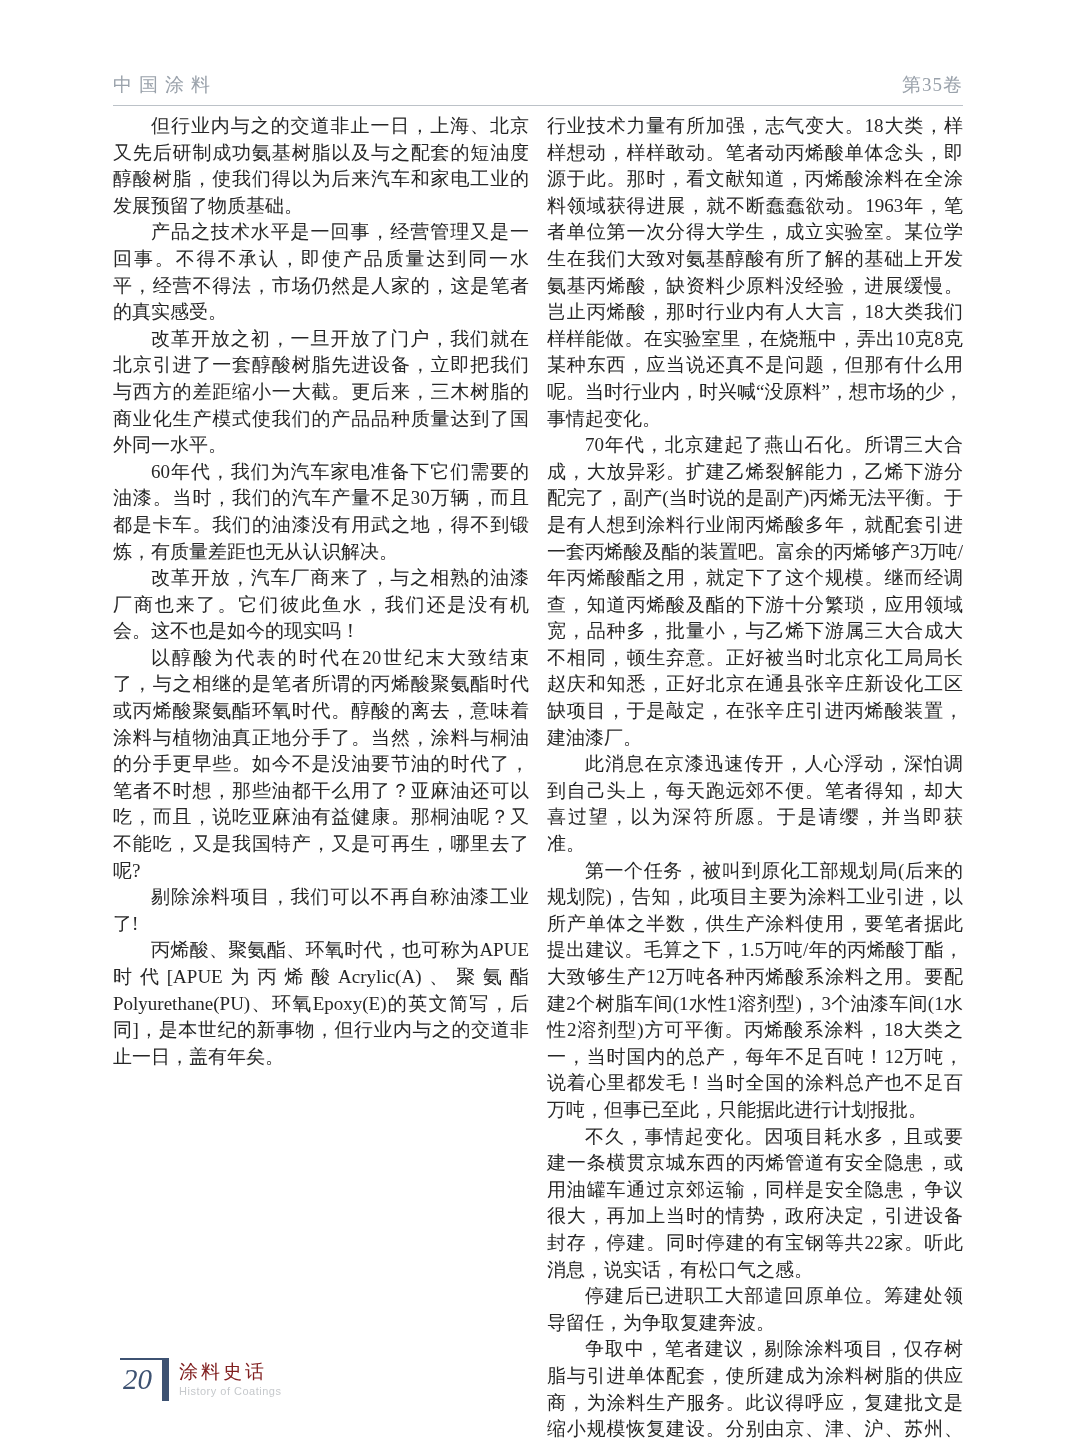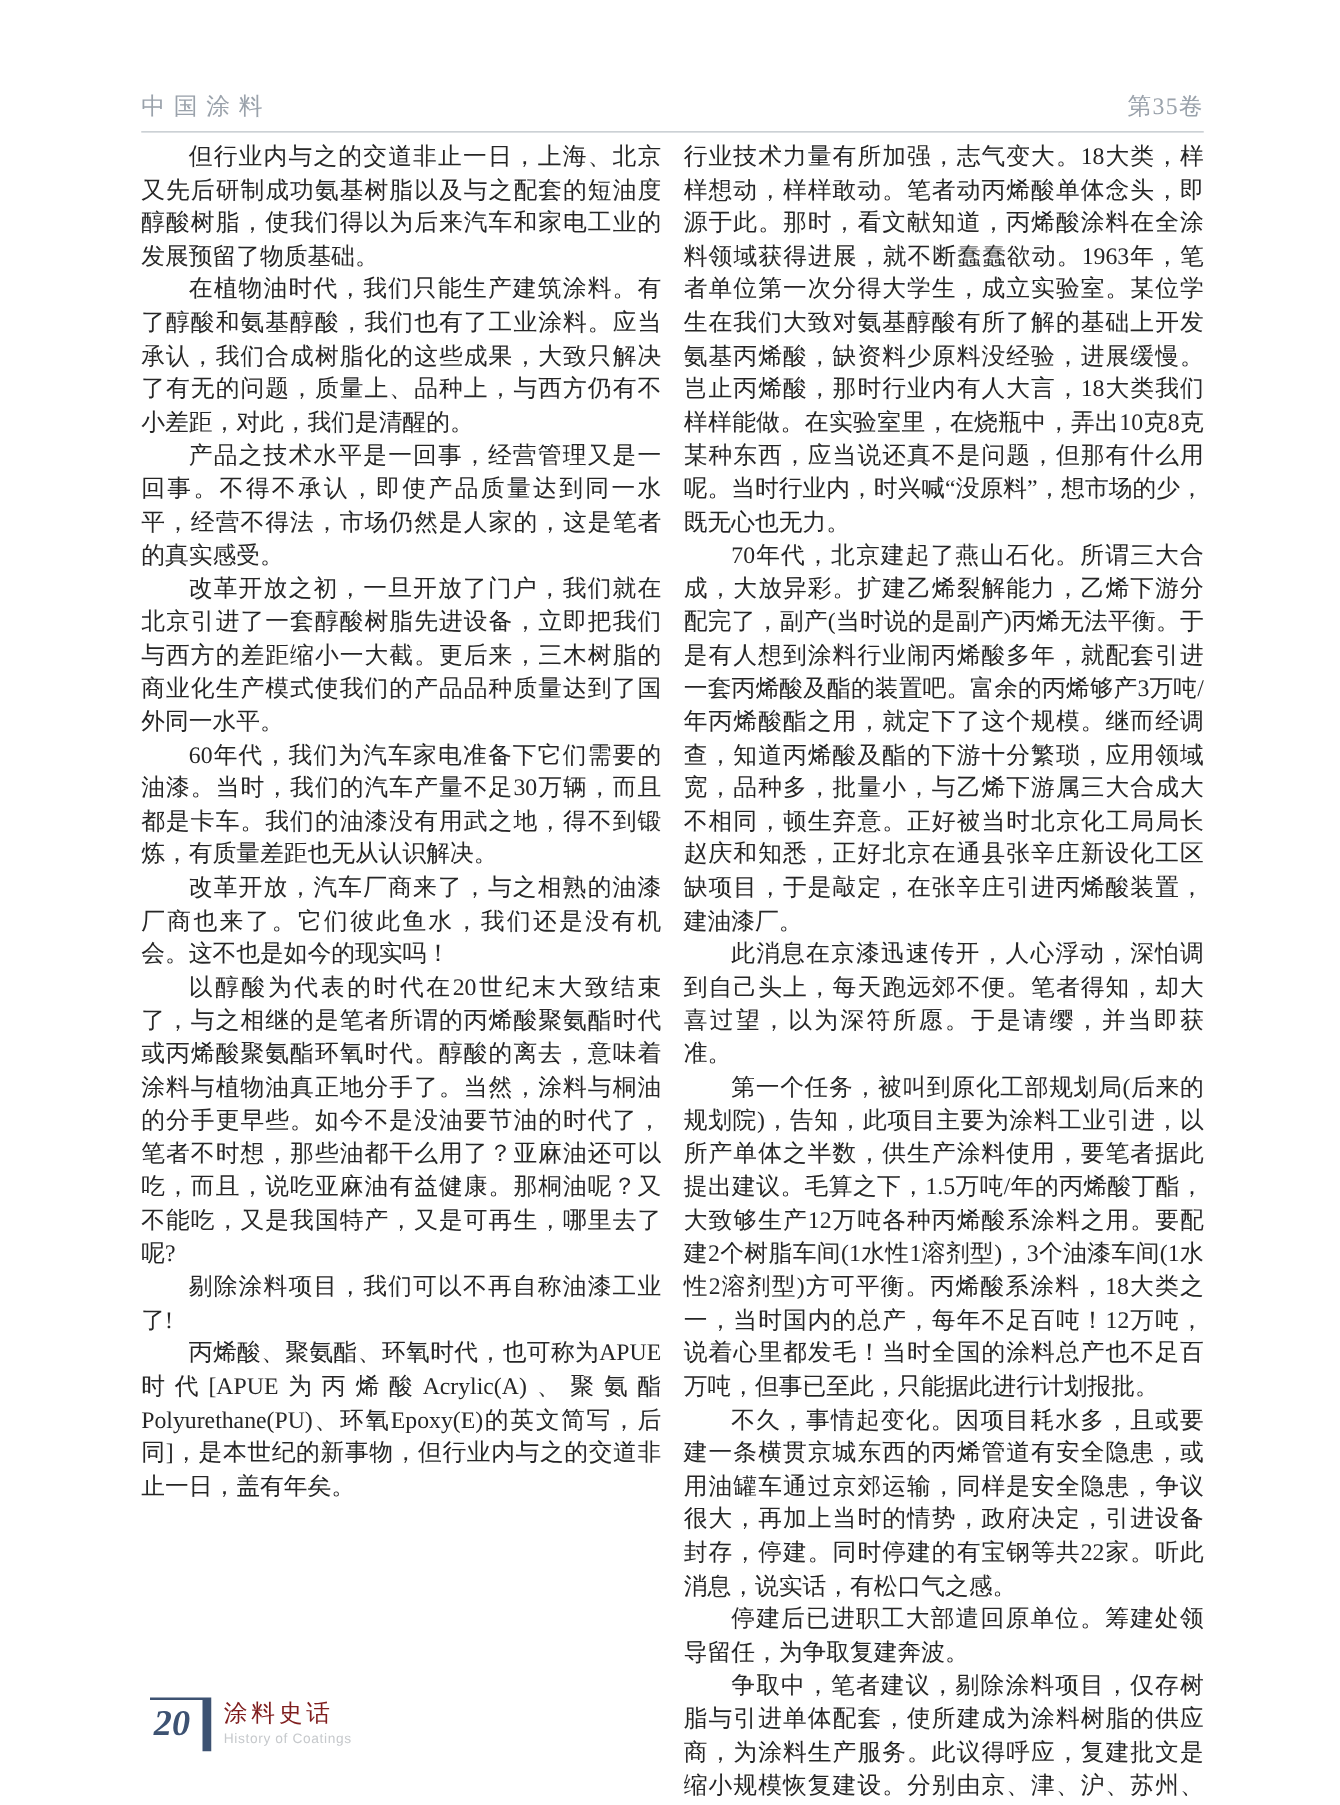--- a/index.html
+++ b/index.html
@@ -64,21 +64,21 @@
     display: flex;
     align-items: flex-start;
   }
   .pagenum-box {
     display: flex;
     align-items: stretch;
     border-top: 2px solid #3d5272;
   }
   .page-number {
     font-style: italic;
-    font-weight: bold;
+    font-weight: normal;
     font-size: 29px;
     color: #3d5272;
     padding: 1px 10px 4px 3px;
     line-height: 36px;
   }
   .footer-divider-bar {
     width: 7px;
     background: #3d5272;
   }
   .section-titles {
@@ -106,33 +106,32 @@
 
   <div class="page-header">
     <span class="journal-name">中国涂料</span>
     <span class="volume-label">第35卷</span>
   </div>
 
   <div class="article-body">
 
     <div class="col">
       <p>但行业内与之的交道非止一日，上海、北京又先后研制成功氨基树脂以及与之配套的短油度醇酸树脂，使我们得以为后来汽车和家电工业的发展预留了物质基础。</p>
-      <p>在植物油时代，我们只能生产建筑涂料。有了醇酸和氨基醇酸，我们也有了工业涂料。应当承认，我们合成树脂化的这些成果，大致只解决了有无的问题，质量上、品种上，与西方仍有不小差距，对此，我们是清醒的。</p>
       <p>产品之技术水平是一回事，经营管理又是一回事。不得不承认，即使产品质量达到同一水平，经营不得法，市场仍然是人家的，这是笔者的真实感受。</p>
       <p>改革开放之初，一旦开放了门户，我们就在北京引进了一套醇酸树脂先进设备，立即把我们与西方的差距缩小一大截。更后来，三木树脂的商业化生产模式使我们的产品品种质量达到了国外同一水平。</p>
       <p>60年代，我们为汽车家电准备下它们需要的油漆。当时，我们的汽车产量不足30万辆，而且都是卡车。我们的油漆没有用武之地，得不到锻炼，有质量差距也无从认识解决。</p>
       <p>改革开放，汽车厂商来了，与之相熟的油漆厂商也来了。它们彼此鱼水，我们还是没有机会。这不也是如今的现实吗！</p>
       <p>以醇酸为代表的时代在20世纪末大致结束了，与之相继的是笔者所谓的丙烯酸聚氨酯时代或丙烯酸聚氨酯环氧时代。醇酸的离去，意味着涂料与植物油真正地分手了。当然，涂料与桐油的分手更早些。如今不是没油要节油的时代了，笔者不时想，那些油都干么用了？亚麻油还可以吃，而且，说吃亚麻油有益健康。那桐油呢？又不能吃，又是我国特产，又是可再生，哪里去了呢?</p>
       <p>剔除涂料项目，我们可以不再自称油漆工业了!</p>
       <p>丙烯酸、聚氨酯、环氧时代，也可称为APUE时代[APUE为丙烯酸Acrylic(A)、聚氨酯Polyurethane(PU)、环氧Epoxy(E)的英文简写，后同]，是本世纪的新事物，但行业内与之的交道非止一日，盖有年矣。</p>
 
     </div>
 
     <div class="col">
-      <p class="cont">行业技术力量有所加强，志气变大。18大类，样样想动，样样敢动。笔者动丙烯酸单体念头，即源于此。那时，看文献知道，丙烯酸涂料在全涂料领域获得进展，就不断蠢蠢欲动。1963年，笔者单位第一次分得大学生，成立实验室。某位学生在我们大致对氨基醇酸有所了解的基础上开发氨基丙烯酸，缺资料少原料没经验，进展缓慢。岂止丙烯酸，那时行业内有人大言，18大类我们样样能做。在实验室里，在烧瓶中，弄出10克8克某种东西，应当说还真不是问题，但那有什么用呢。当时行业内，时兴喊“没原料”，想市场的少，既无心也无力。</p>
+      <p class="cont">行业技术力量有所加强，志气变大。18大类，样样想动，样样敢动。笔者动丙烯酸单体念头，即源于此。那时，看文献知道，丙烯酸涂料在全涂料领域获得进展，就不断蠢蠢欲动。1963年，笔者单位第一次分得大学生，成立实验室。某位学生在我们大致对氨基醇酸有所了解的基础上开发氨基丙烯酸，缺资料少原料没经验，进展缓慢。岂止丙烯酸，那时行业内有人大言，18大类我们样样能做。在实验室里，在烧瓶中，弄出10克8克某种东西，应当说还真不是问题，但那有什么用呢。当时行业内，时兴喊“没原料”，想市场的少，事情起变化。</p>
       <p>70年代，北京建起了燕山石化。所谓三大合成，大放异彩。扩建乙烯裂解能力，乙烯下游分配完了，副产(当时说的是副产)丙烯无法平衡。于是有人想到涂料行业闹丙烯酸多年，就配套引进一套丙烯酸及酯的装置吧。富余的丙烯够产3万吨/年丙烯酸酯之用，就定下了这个规模。继而经调查，知道丙烯酸及酯的下游十分繁琐，应用领域宽，品种多，批量小，与乙烯下游属三大合成大不相同，顿生弃意。正好被当时北京化工局局长赵庆和知悉，正好北京在通县张辛庄新设化工区缺项目，于是敲定，在张辛庄引进丙烯酸装置，建油漆厂。</p>
       <p>此消息在京漆迅速传开，人心浮动，深怕调到自己头上，每天跑远郊不便。笔者得知，却大喜过望，以为深符所愿。于是请缨，并当即获准。</p>
       <p>第一个任务，被叫到原化工部规划局(后来的规划院)，告知，此项目主要为涂料工业引进，以所产单体之半数，供生产涂料使用，要笔者据此提出建议。毛算之下，1.5万吨/年的丙烯酸丁酯，大致够生产12万吨各种丙烯酸系涂料之用。要配建2个树脂车间(1水性1溶剂型)，3个油漆车间(1水性2溶剂型)方可平衡。丙烯酸系涂料，18大类之一，当时国内的总产，每年不足百吨！12万吨，说着心里都发毛！当时全国的涂料总产也不足百万吨，但事已至此，只能据此进行计划报批。</p>
       <p>不久，事情起变化。因项目耗水多，且或要建一条横贯京城东西的丙烯管道有安全隐患，或用油罐车通过京郊运输，同样是安全隐患，争议很大，再加上当时的情势，政府决定，引进设备封存，停建。同时停建的有宝钢等共22家。听此消息，说实话，有松口气之感。</p>
       <p>停建后已进职工大部遣回原单位。筹建处领导留任，为争取复建奔波。</p>
       <p>争取中，笔者建议，剔除涂料项目，仅存树脂与引进单体配套，使所建成为涂料树脂的供应商，为涂料生产服务。此议得呼应，复建批文是缩小规模恢复建设。分别由京、津、沪、苏州、西安通过技改建设装置，</p>
 
     </div>
 
   </div>

